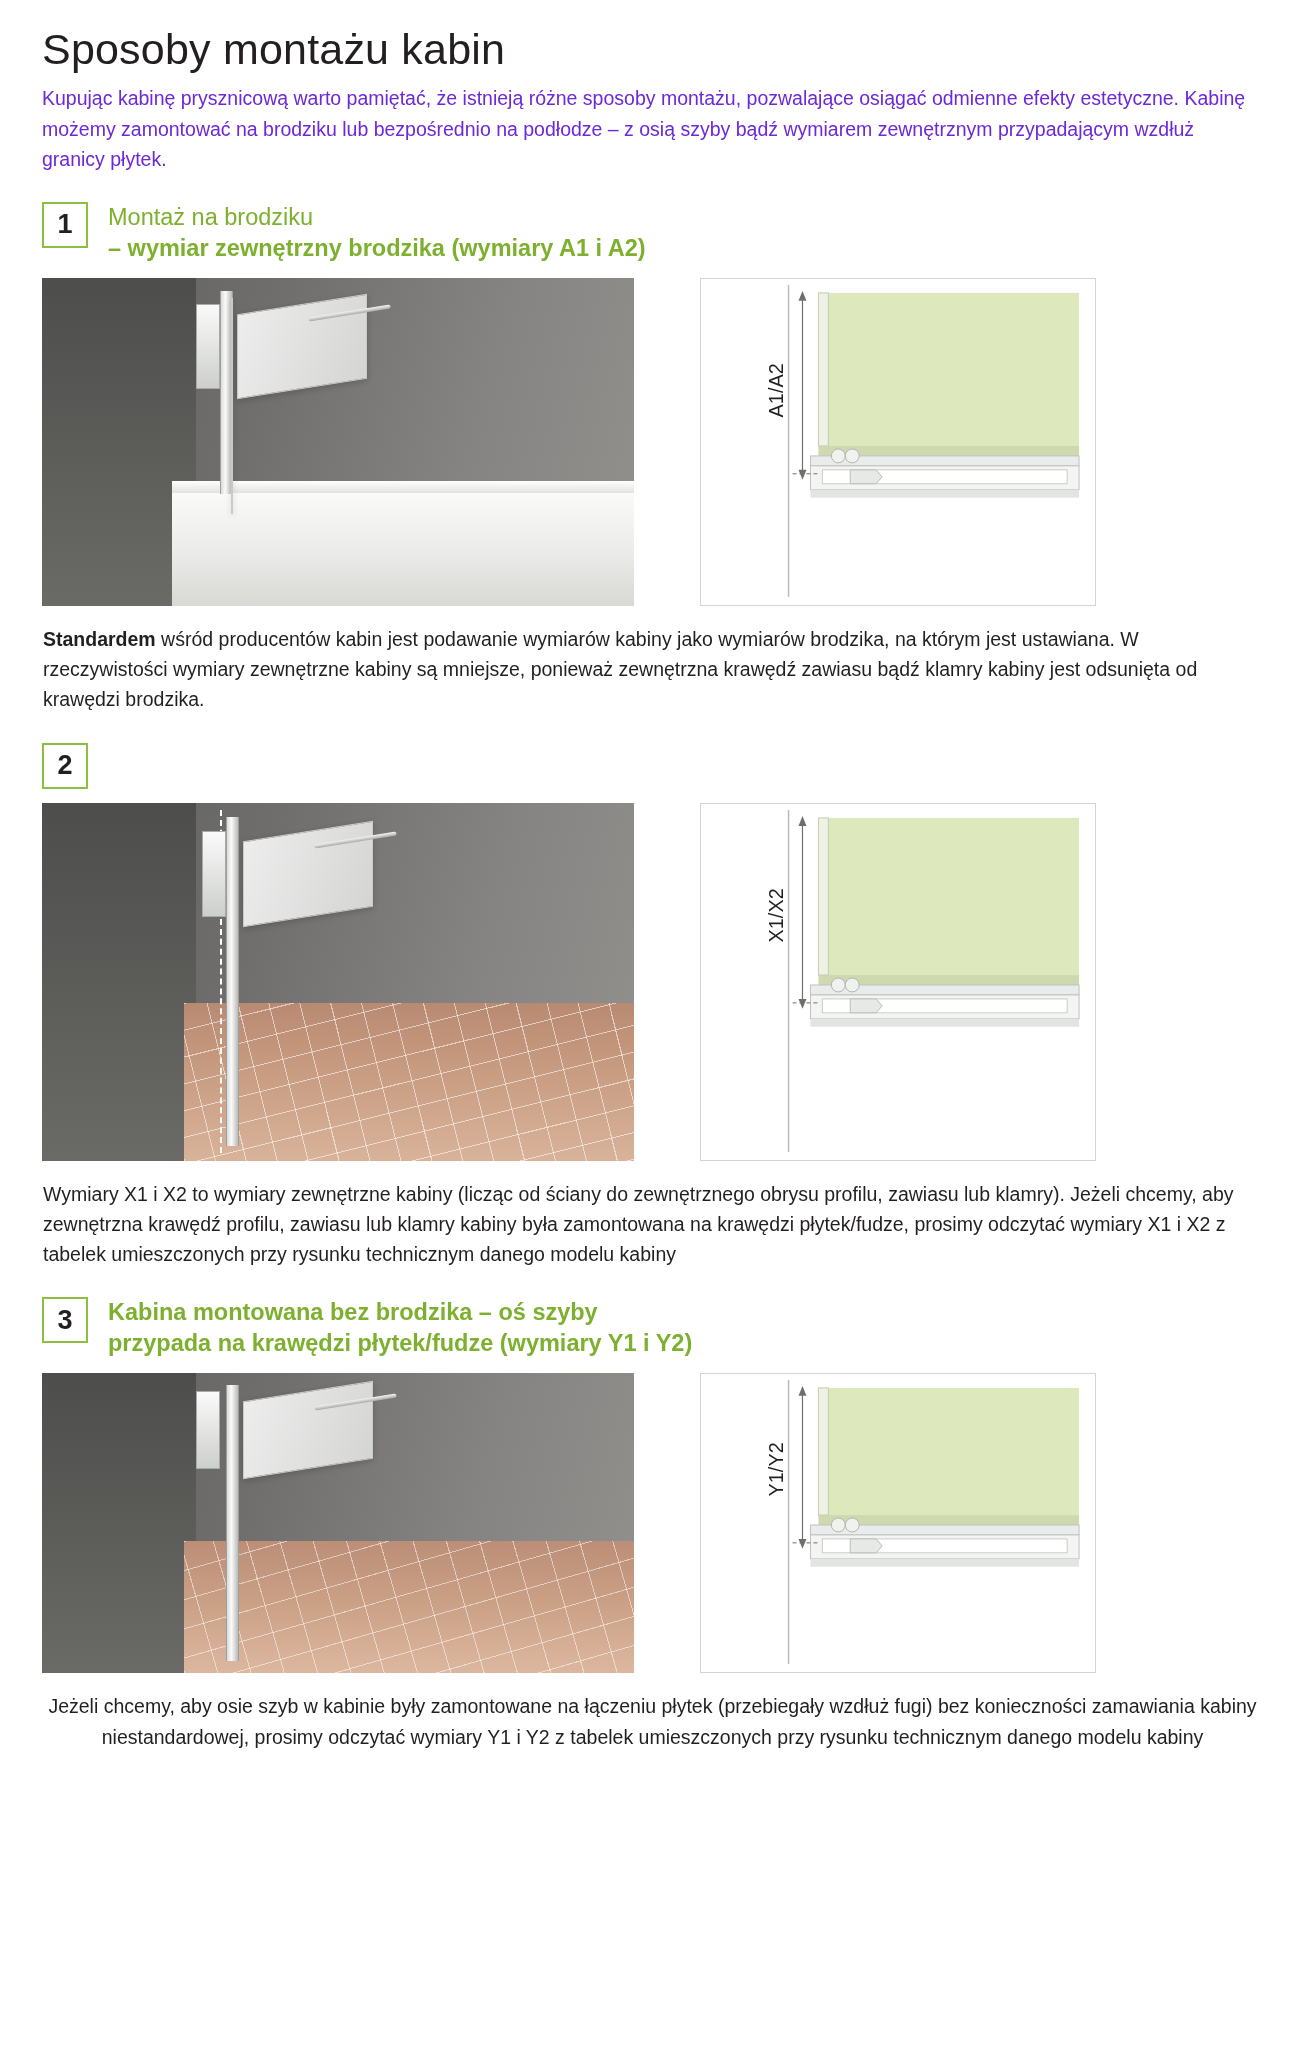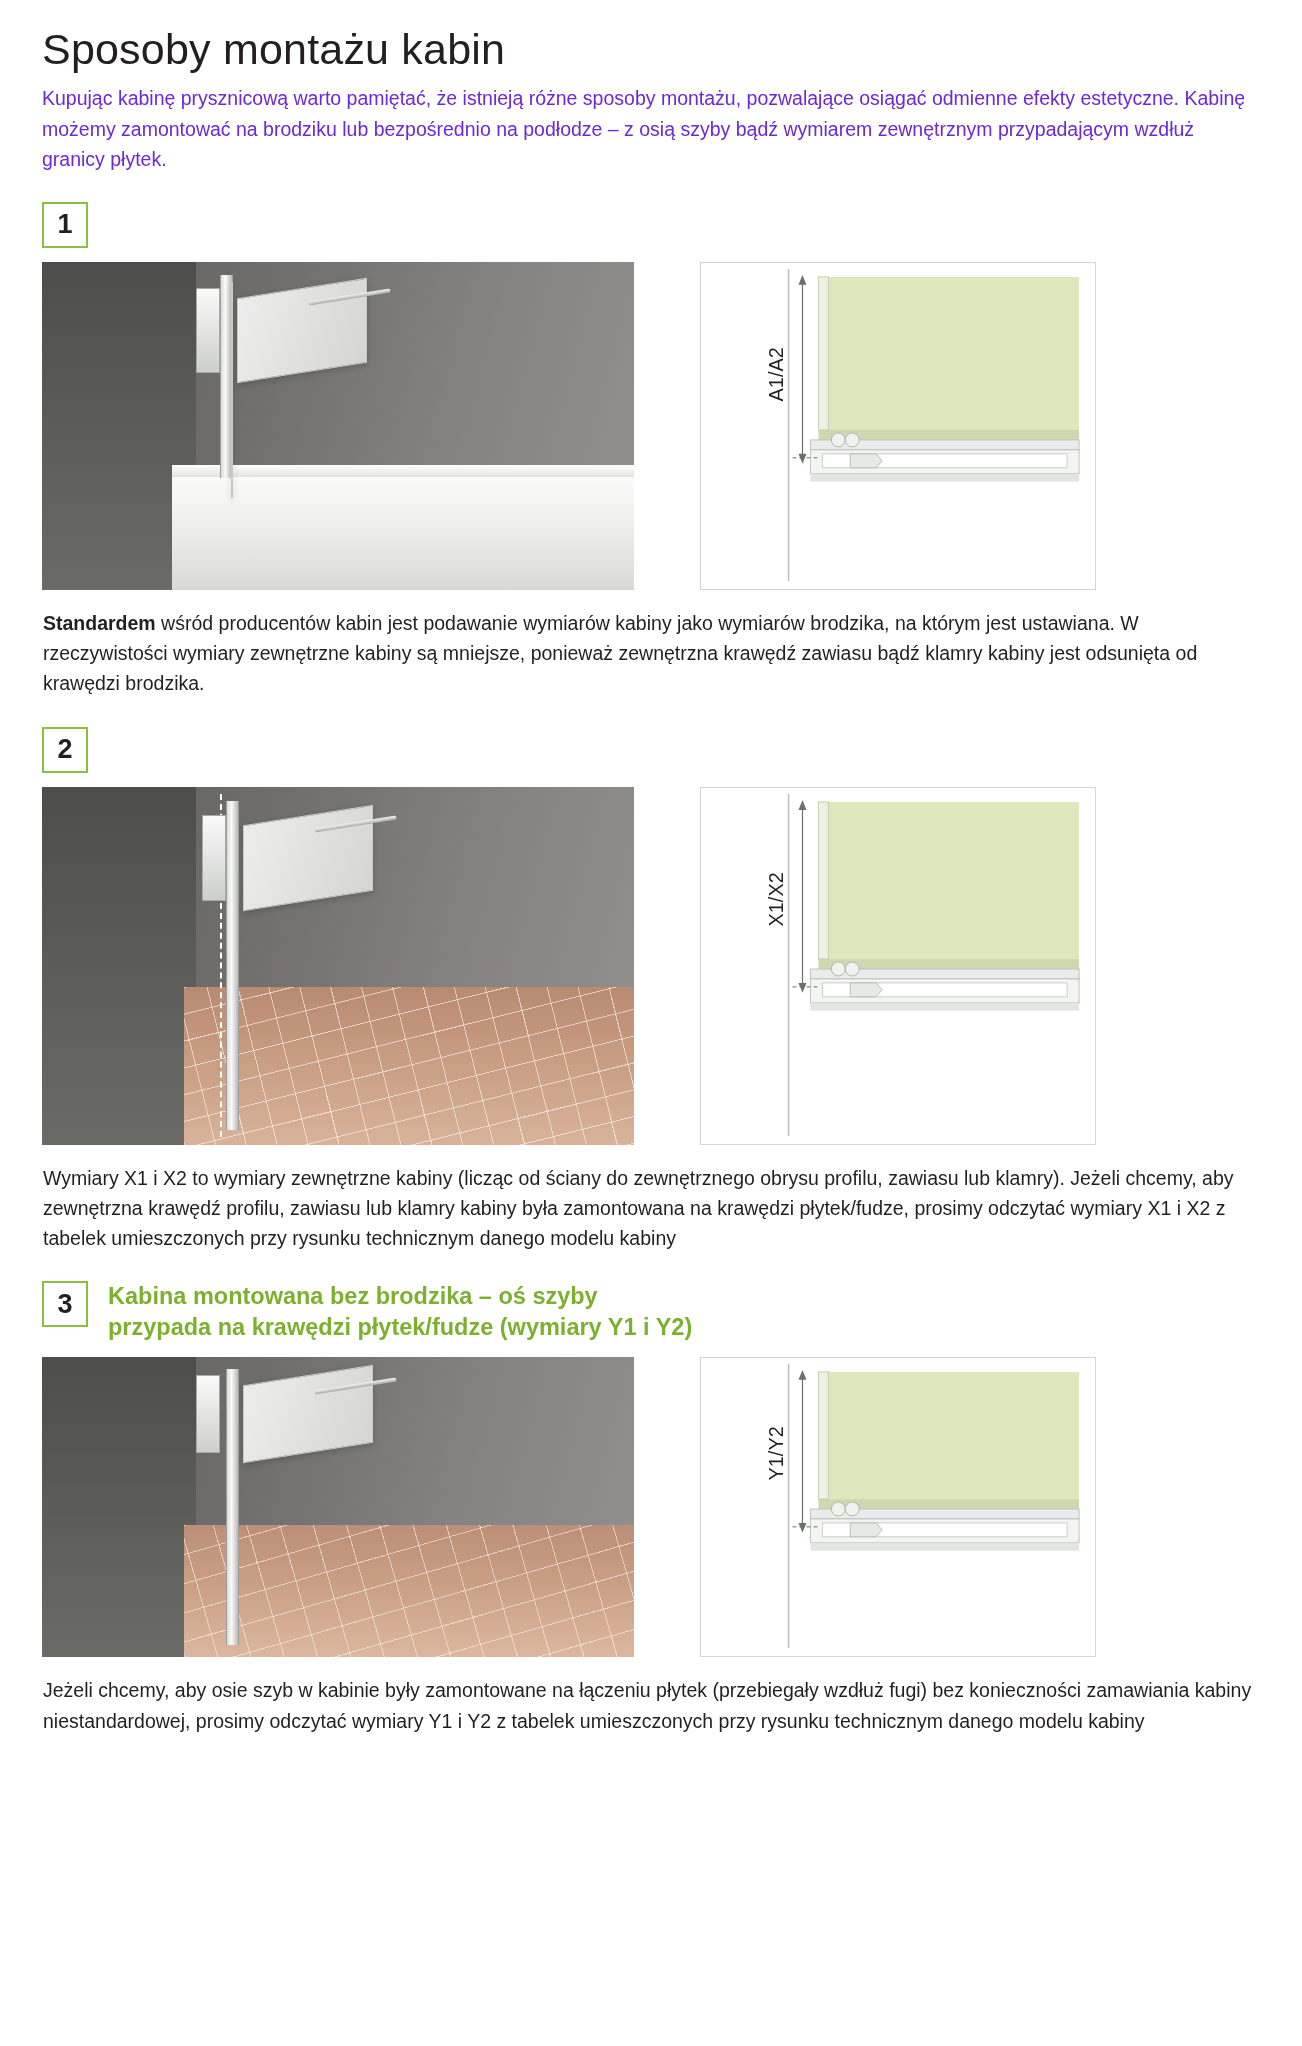--- a/index.html
+++ b/index.html
@@ -152,34 +152,36 @@
   .tech svg { display: block; width: 100%; height: 100%; }
   
   .para {
     font-size: 19.5px;
     line-height: 1.55;
     color: #231f20;
     margin: 0 0 26px 3px;
     max-width: 1235px;
   }
   .para b { font-weight: 700; }
-  .para.tight { margin-bottom: 22px; }
+  .para.tight { margin-bottom: 22px; text-align: center; }
 </style>
 </head>
 <body>
 
 <div class="page">
 
   <h1 class="page-title">Sposoby montażu kabin</h1>
 
   <p class="intro">Kupując kabinę prysznicową warto pamiętać, że istnieją różne sposoby montażu, pozwalające osiągać odmienne efekty estetyczne. Kabinę możemy zamontować na brodziku lub bezpośrednio na podłodze – z osią szyby bądź wymiarem zewnętrznym przypadającym wzdłuż granicy płytek.</p>
 
   <div class="section-head">
     <div class="num-box">1</div>
     <div class="head-text">
+      <span class="l1">Montaż na brodziku</span>
+      <span class="l2">– wymiar zewnętrzny brodzika (wymiary A1 i A2)</span>
     </div>
   </div>
 
   <div class="figrow">
     <div class="photo">
       <div class="wall"></div>
       <div class="wall-left"></div>
       <div class="tray"></div>
       <div class="profile-v" style="left:30%;top:4%;width:13px;height:62%;"></div>
       <div class="glass-panel" style="left:33%;top:8%;width:22%;height:26%;transform:skewY(-9deg);"></div>

